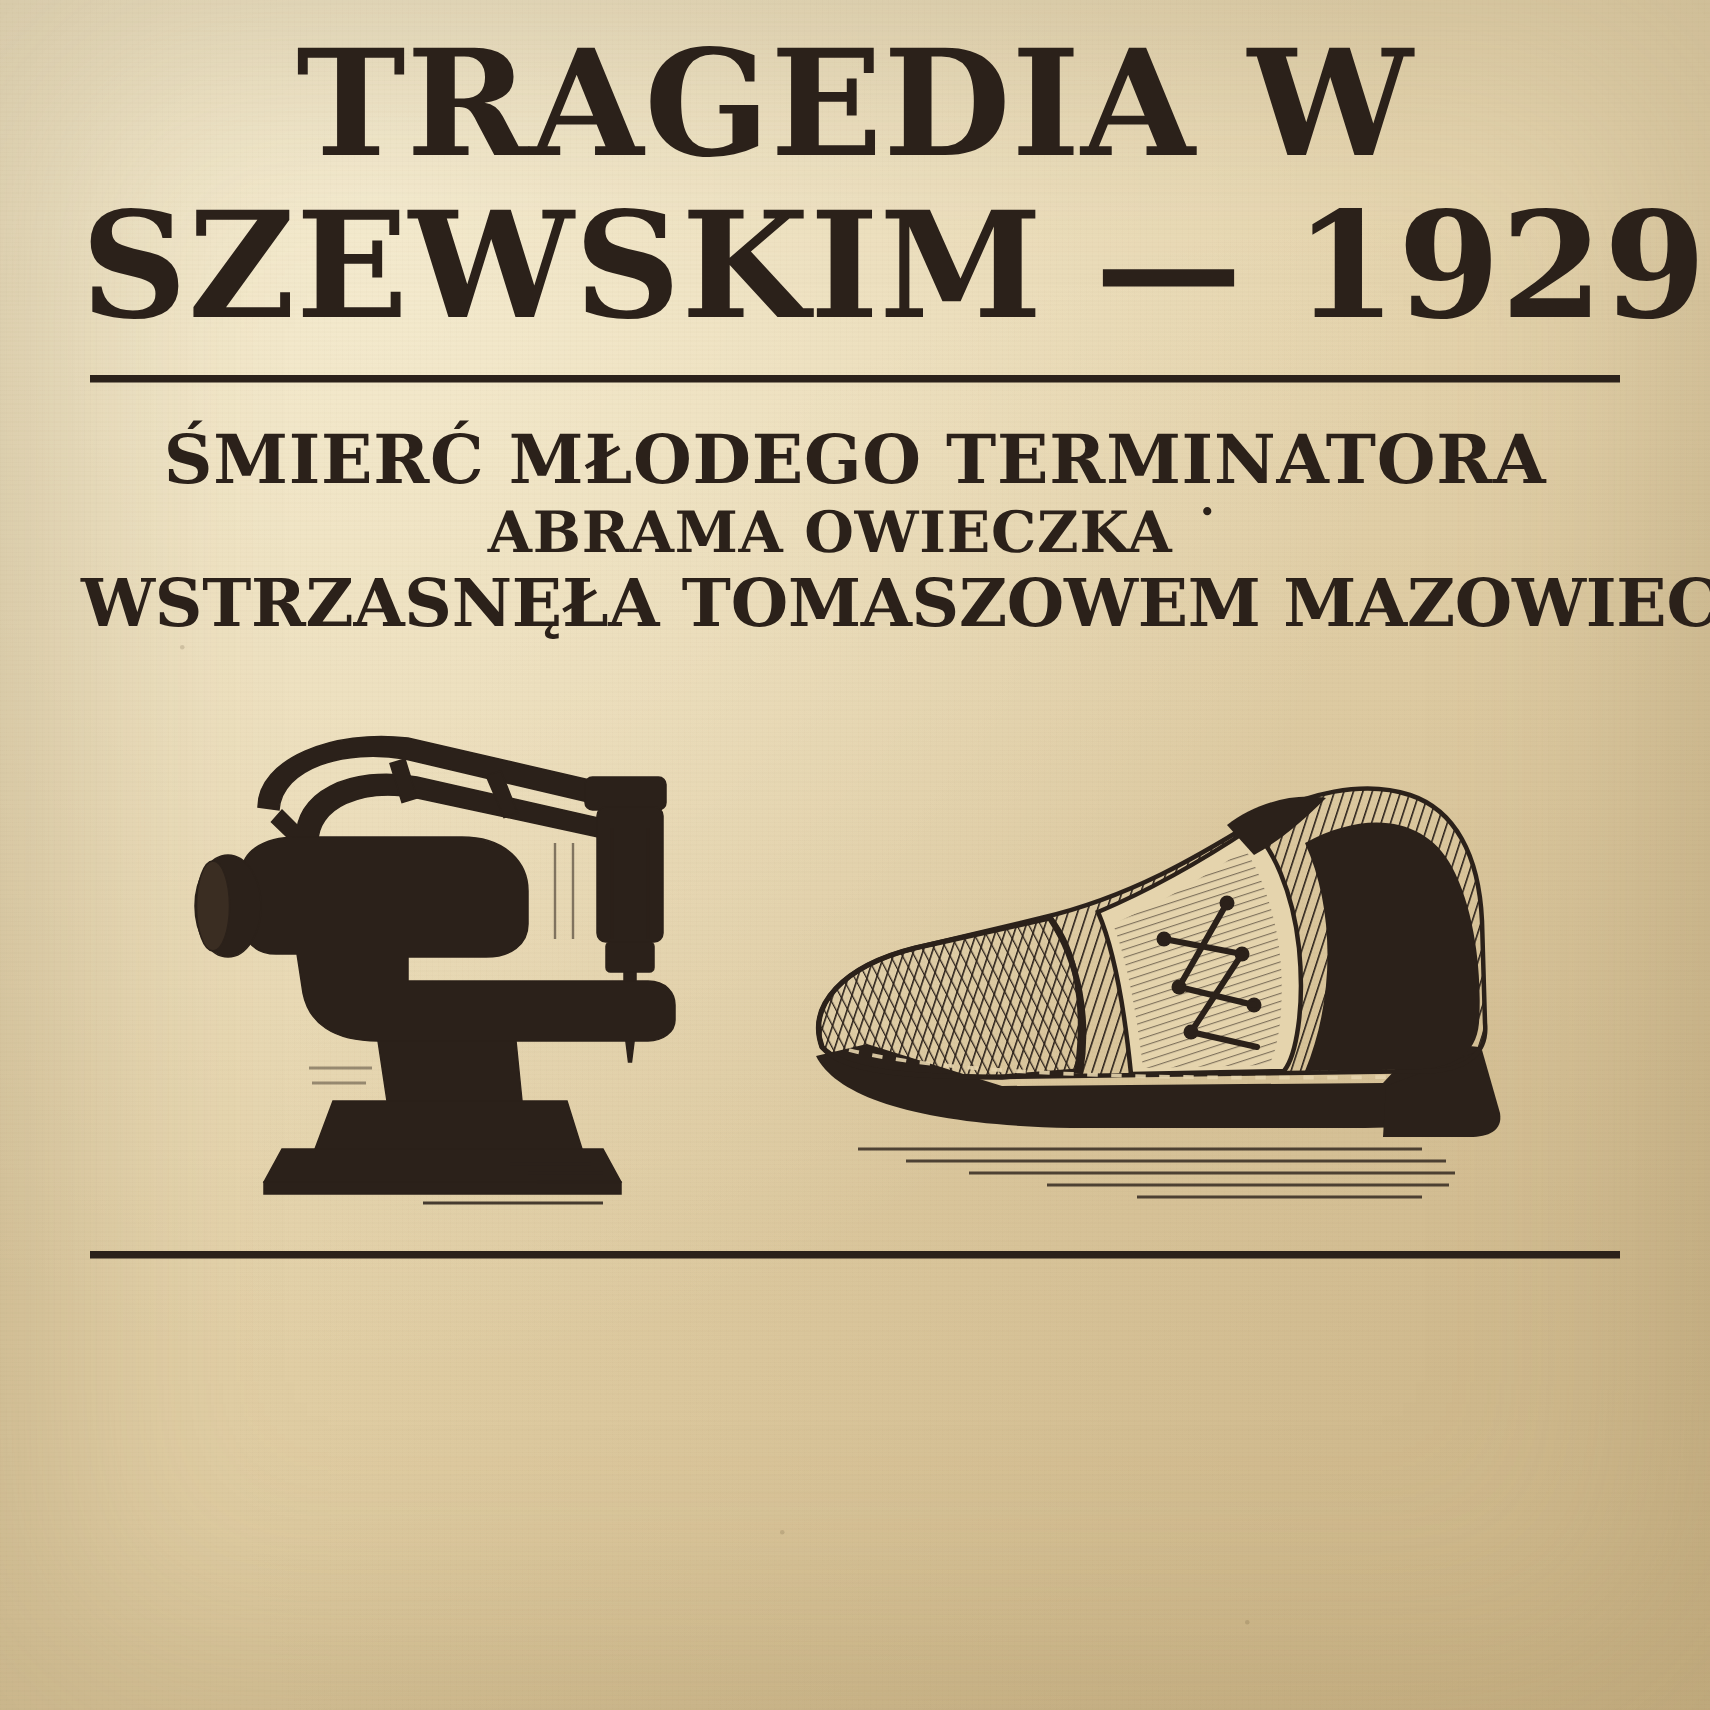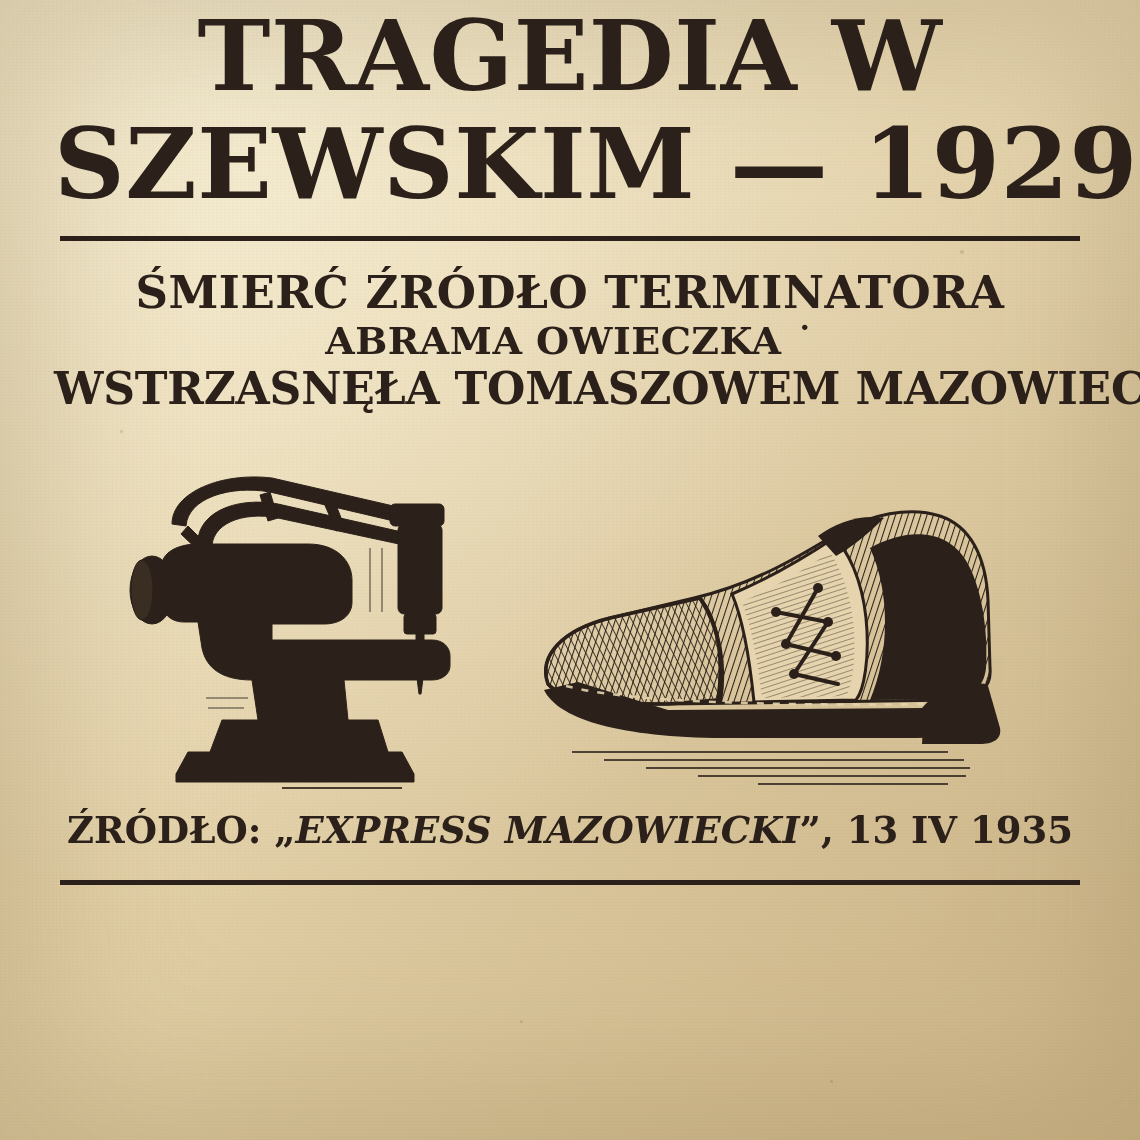--- a/index.html
+++ b/index.html
@@ -45,21 +45,21 @@
   .speck {
     position: absolute;
     border-radius: 50%;
     background: rgba(90,70,45,0.18);
     pointer-events: none;
   }
 
   .content {
     position: relative;
     z-index: 3;
-    padding: 0 54px;
+    padding: 14px 54px;
     box-sizing: border-box;
     height: 100%;
   }
 
   
   .headline {
     text-align: center;
     color: #2b211a;
     font-family: "DejaVu Serif", "Liberation Serif", serif;
     font-weight: 700;
@@ -149,21 +149,21 @@
   <div class="content">
 
     <div class="headline">
       <span class="hl-line hl1">TRAGEDIA W</span>
       <span class="hl-line hl3">SZEWSKIM — 1929</span>
     </div>
 
     <div class="rule"></div>
 
     <div class="subhead">
-      <span class="sh-line sh1">ŚMIERĆ ŹRÓDŁO TERMINATORA</span>
+      <span class="sh-line sh1">ŚMIERĆ MŁODEGO TERMINATORA</span>
       <span class="sh-line sh2">ABRAMA OWIECZKA ˙</span>
       <span class="sh-line sh3">WSTRZASNĘŁA TOMASZOWEM MAZOWIECKM</span>
     </div>
 
     <div class="illustrations">
 
       <div class="illo">
         <svg width="360" height="340" viewBox="0 0 360 340" role="img" aria-label="sewing machine">
           <g fill="#2b211a" stroke="#2b211a">
 
@@ -270,20 +270,17 @@
             <path d="M86 308 L446 308"></path>
             <path d="M128 316 L452 316"></path>
             <path d="M180 324 L448 324"></path>
             <path d="M240 332 L430 332"></path>
           </g>
         </svg>
       </div>
 
     </div>
 
-    <div class="source">
-      <span>ŹRÓDŁO: „</span><span class="italic">EXPRESS MAZOWIECKI</span><span>”, 13 IV 1935</span>
-    </div>
 
     <div class="bottom-rule"></div>
 
   </div>
 </div>
 
 </body></html>

